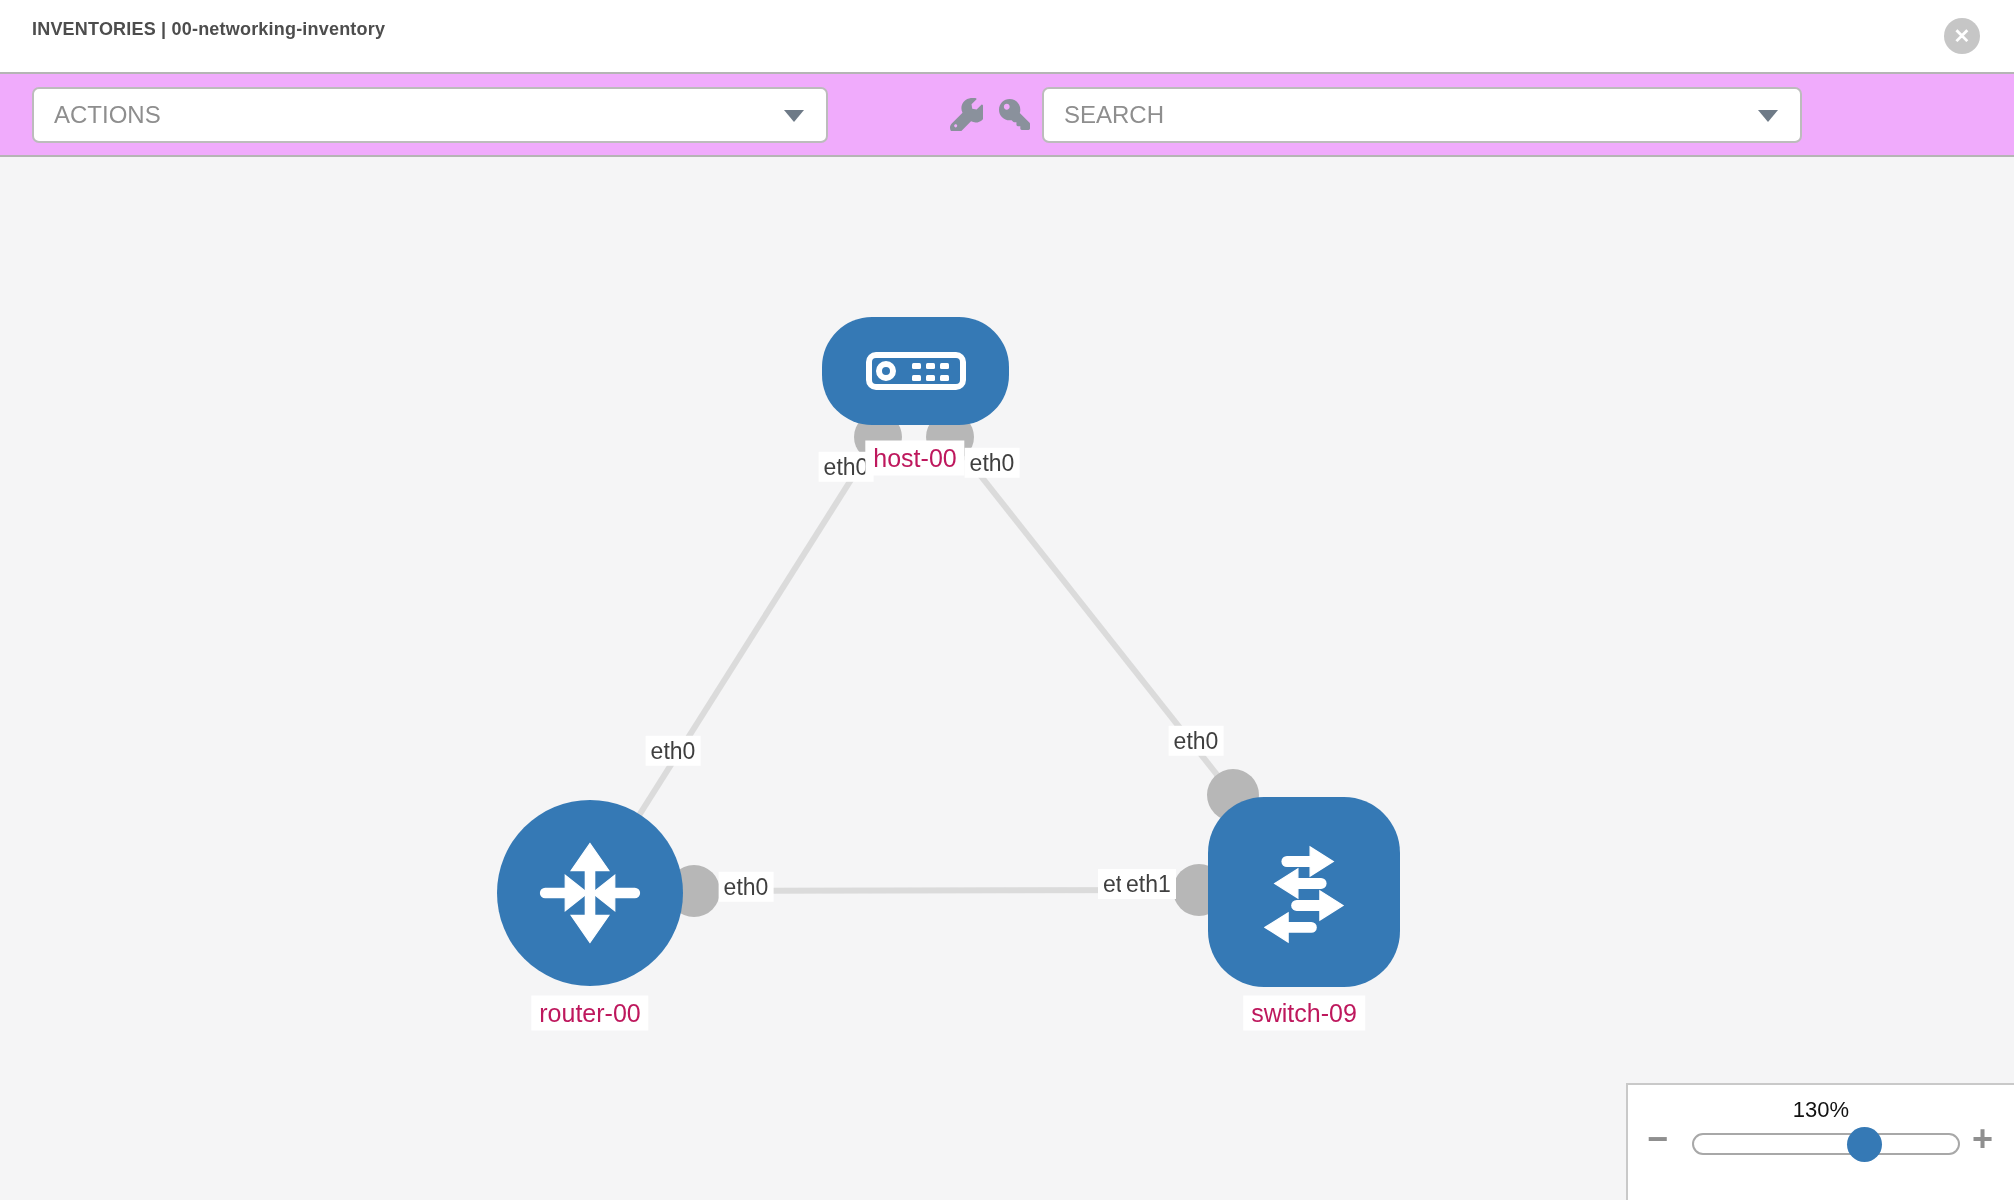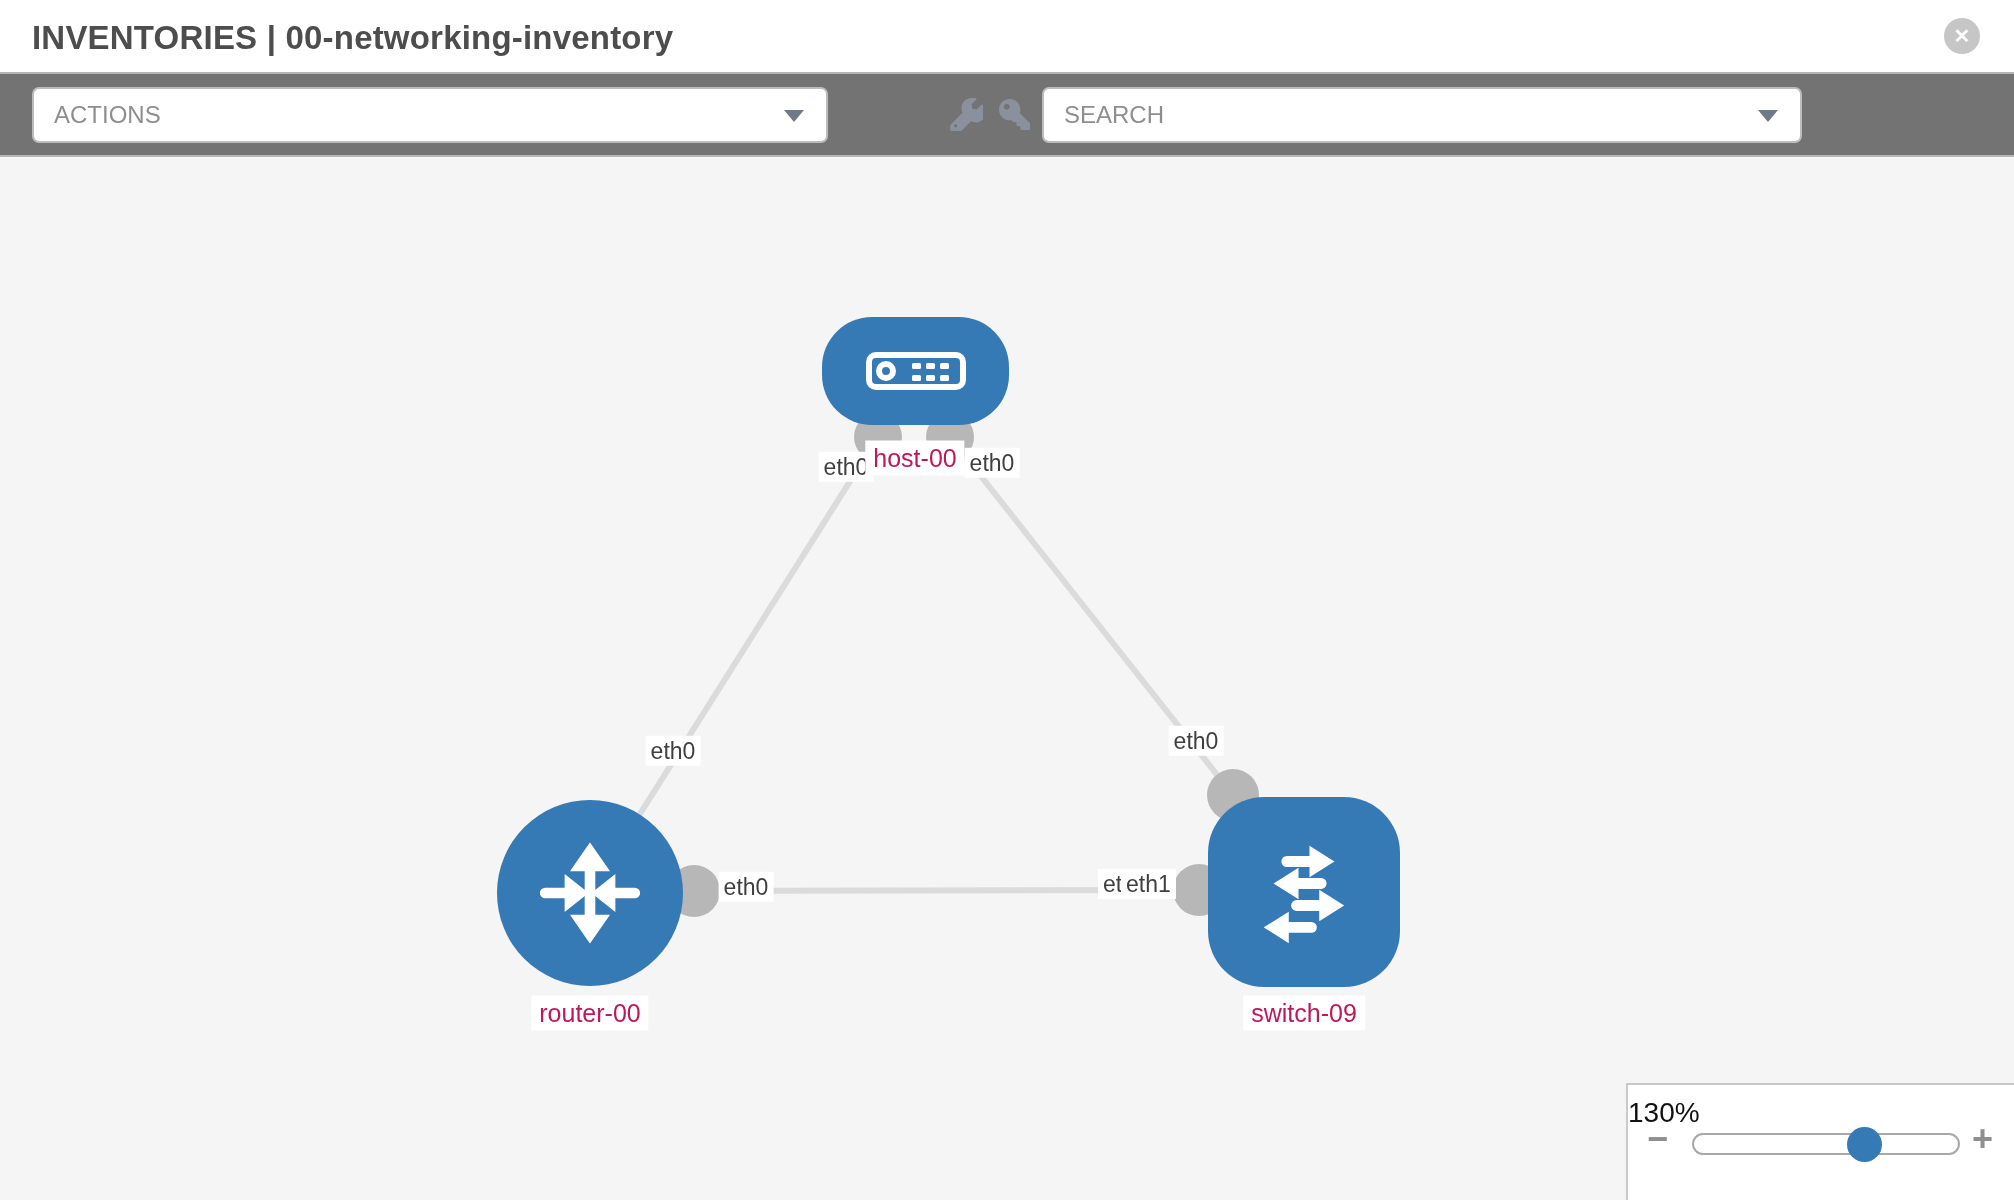--- a/index.html
+++ b/index.html
@@ -1,27 +1,27 @@
 <!DOCTYPE html>
 <html><head>
 <meta charset="utf-8">
 <style>
   * { margin:0; padding:0; box-sizing:border-box; }
   html,body { width:2014px; height:1200px; overflow:hidden; background:#fff;
               font-family:"Liberation Sans", sans-serif; }
 
   
   .header { position:absolute; left:0; top:0; width:2014px; height:72px; background:#fff; }
-  .title  { position:absolute; left:32px; top:19px; font-size:33px; font-weight:bold; color:#4d4d4d; letter-spacing:0.2px; }
+  .title  { position:absolute; left:32px; top:19px; font-size:18px; font-weight:bold; color:#4d4d4d; letter-spacing:0.2px; }
   .close-btn { position:absolute; left:1944px; top:18px; width:36px; height:36px; border-radius:50%;
                background:#c6c6c6; color:#fff; font-size:20px; font-weight:bold;
                display:flex; align-items:center; justify-content:center; cursor:pointer; }
 
   
-  .toolbar { position:absolute; left:0; top:72px; width:2014px; height:85px; background:#737373;
+  .toolbar { position:absolute; left:0; top:72px; width:2014px; height:85px; background:#f0abfc;
              border-top:2px solid #b5b5b5; border-bottom:2px solid #b5b5b5; }
   .select { position:absolute; top:13px; height:56px; background:#fff; border:2px solid #bcbcbc;
             border-radius:7px; display:flex; align-items:center; cursor:pointer; }
   .select .lbl { padding-left:20px; font-size:24px; color:#8e8e8e; }
   .caret { position:absolute; right:22px; top:50%; margin-top:-5px; width:0; height:0;
            border-left:10px solid transparent; border-right:10px solid transparent;
            border-top:12px solid #6e7a87; }
   .tool-btn { position:absolute; top:94px; width:36px; height:40px; display:flex; align-items:center;
               justify-content:center; cursor:pointer; }
 
@@ -36,21 +36,21 @@
 
   .node-label { position:absolute; transform:translate(-50%,-50%); background:#fff; color:#be185d;
                 font-size:25px; padding:3px 8px; white-space:nowrap; z-index:4; }
   .if-label   { position:absolute; transform:translate(-50%,-50%); background:#fff; color:#3f3f3f;
                 font-size:23px; padding:2px 5px; line-height:1.15; white-space:nowrap; z-index:3; }
   .if-label.raw { transform:none; }
 
   
   .zoom-panel { position:absolute; left:1626px; top:1083px; width:388px; height:117px; background:#fff;
                 border:2px solid #c9c9c9; border-right:none; border-bottom:none; z-index:5; }
-  .zoom-level { position:absolute; left:0; top:12px; width:100%; text-align:left; font-size:28px; color:#111; }
+  .zoom-level { position:absolute; left:0; top:12px; width:100%; text-align:center; font-size:22px; color:#111; }
   .zoom-track { position:absolute; left:64px; top:48px; width:268px; height:22px; background:#fff;
                 border:2px solid #a8a8a8; border-radius:12px; cursor:pointer; }
   .zoom-thumb { position:absolute; left:219px; top:42px; width:35px; height:35px; border-radius:50%;
                 background:#3579b5; cursor:grab; }
   .zoom-btn { position:absolute; top:36px; font-size:36px; font-weight:bold; color:#8f8f8f; cursor:pointer; line-height:1; }
   .zoom-minus { left:19px; }
   .zoom-plus  { left:344px; }
 </style>
 </head>
 <body>

